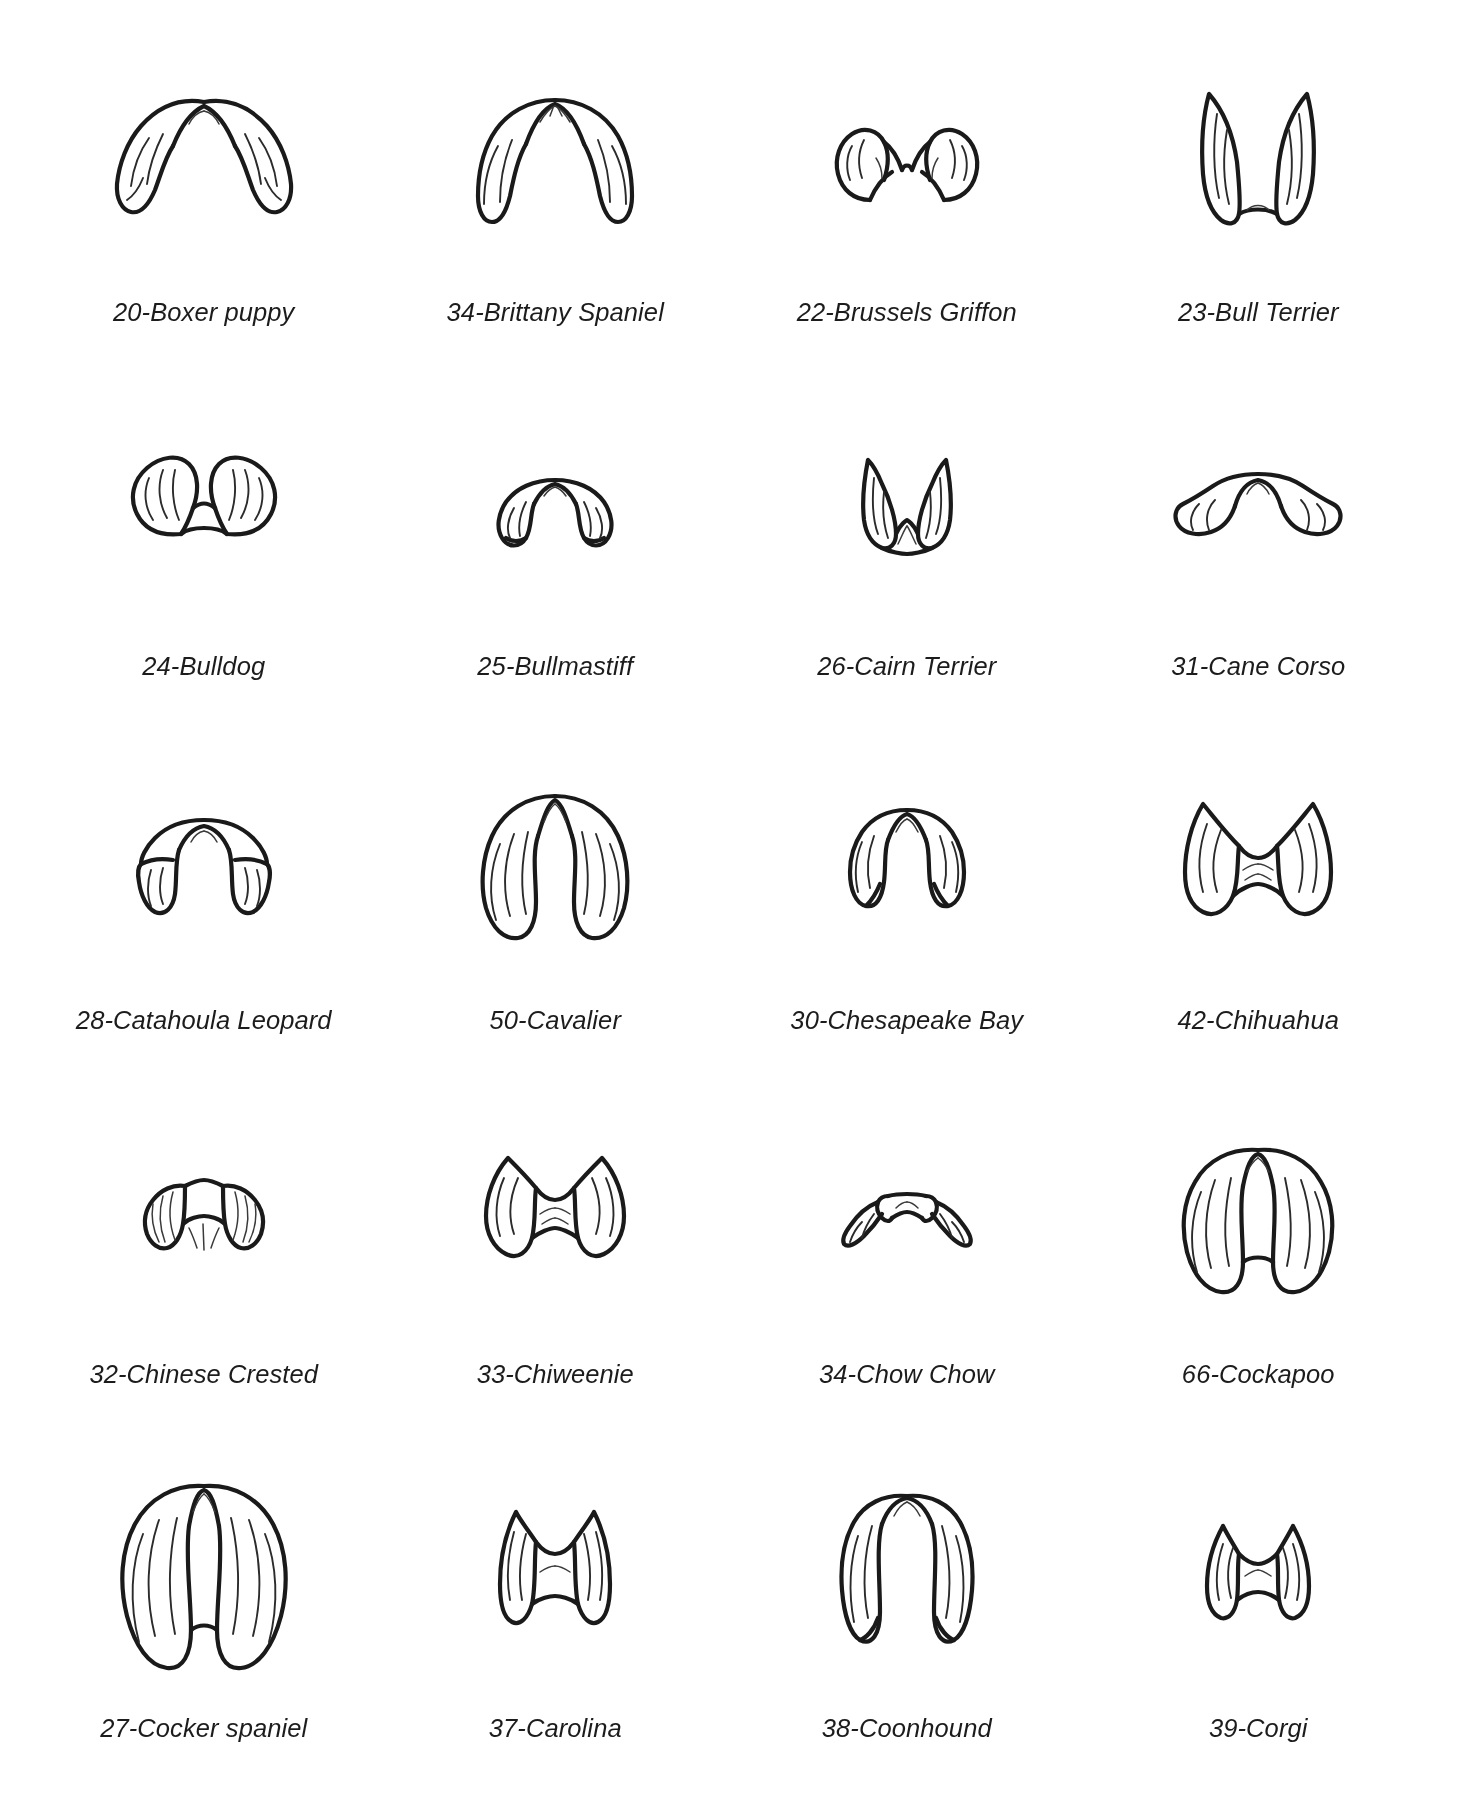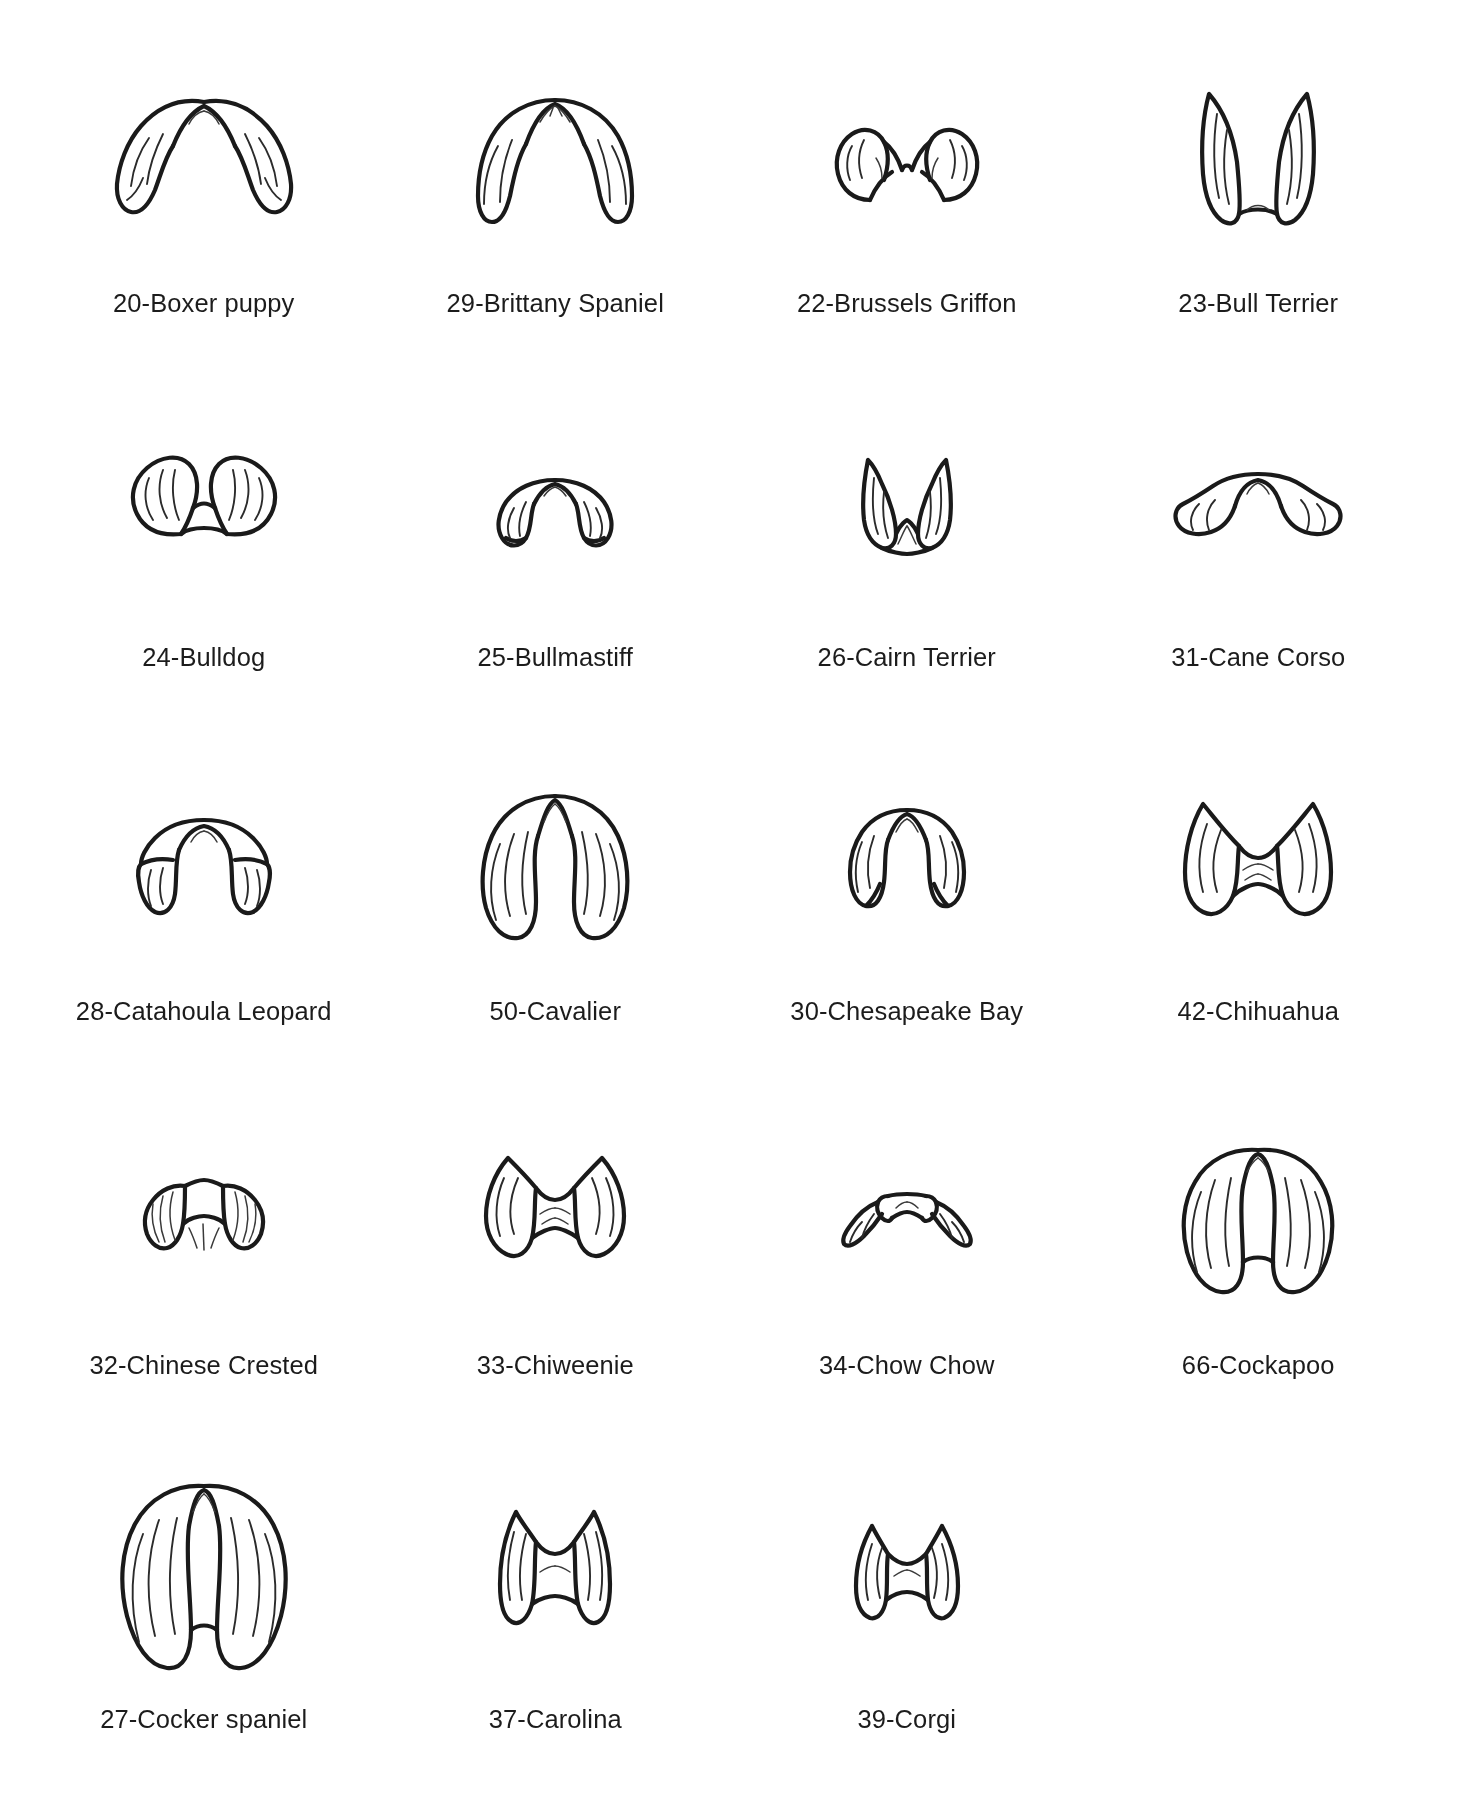--- a/index.html
+++ b/index.html
@@ -45,22 +45,23 @@
   }
   .art svg {
     display: block;
   }
   .caption {
     font-size: 25.5px;
     line-height: 1.2;
     text-align: left;
     color: #1c1c1c;
     letter-spacing: 0.1px;
-    margin-top: 7px;
+    margin-top: 16px;
     white-space: nowrap;
+    font-style: italic;
   }
   .s-main {
     fill: none;
     stroke: #1a1a1a;
     stroke-width: 4.2;
     stroke-linecap: round;
     stroke-linejoin: round;
   }
   .s-thin {
     fill: none;
@@ -110,21 +111,21 @@
           <path class="s-thin" d="M58 92 C48 110 44 130 44 150"></path>
           <path class="s-thin" d="M72 86 C64 106 60 128 60 148"></path>
           <path class="s-thin" d="M172 92 C182 110 186 130 186 150"></path>
           <path class="s-thin" d="M158 86 C166 106 170 128 170 148"></path>
           <path class="s-hair" d="M100 68 C106 58 110 54 115 52"></path>
           <path class="s-hair" d="M130 68 C124 58 120 54 115 52"></path>
           <path class="s-hair" d="M110 62 L113 54"></path>
           <path class="s-hair" d="M122 62 L118 54"></path>
         </svg>
       </div>
-      <div class="caption">29-Brittany Spaniel</div>
+      <div class="caption">34-Brittany Spaniel</div>
     </div>
 
     <div class="cell">
       <div class="art">
         <svg width="230" height="210" viewBox="0 0 230 210">
           <path class="s-main" d="M78 146 C62 146 50 136 46 120 C42 104 48 88 60 80 C72 72 86 76 92 88 C98 100 96 114 92 126"></path>
           <path class="s-main" d="M92 88 C100 94 106 104 110 116"></path>
           <path class="s-main" d="M78 146 C84 132 90 124 100 118"></path>
           <path class="s-main" d="M152 146 C168 146 180 136 184 120 C188 104 182 88 170 80 C158 72 144 76 138 88 C132 100 134 114 138 126"></path>
           <path class="s-main" d="M138 88 C130 94 124 104 120 116"></path>
@@ -418,20 +419,38 @@
           <path class="s-thin" d="M86 74 C80 96 78 118 82 140"></path>
           <path class="s-thin" d="M156 72 C162 94 164 118 160 140"></path>
           <path class="s-thin" d="M144 74 C150 96 152 118 148 140"></path>
           <path class="s-hair" d="M100 112 C106 108 112 106 115 106"></path>
           <path class="s-hair" d="M130 112 C124 108 118 106 115 106"></path>
         </svg>
       </div>
       <div class="caption">37-Carolina</div>
     </div>
 
+    <div class="cell">
+      <div class="art">
+        <svg width="230" height="230" viewBox="0 0 230 230">
+          <path class="s-main" d="M115 36 C92 34 72 44 62 62 C52 80 48 104 50 130 C52 154 58 174 68 180 C80 186 88 174 88 152 C88 122 84 84 90 64"></path>
+          <path class="s-main" d="M115 36 C138 34 158 44 168 62 C178 80 182 104 180 130 C178 154 172 174 162 180 C150 186 142 174 142 152 C142 122 146 84 140 64"></path>
+          <path class="s-main" d="M90 64 C96 48 104 40 115 38 C126 40 134 48 140 64"></path>
+          <path class="s-main" d="M68 180 C74 178 82 170 86 158"></path>
+          <path class="s-main" d="M162 180 C156 178 148 170 144 158"></path>
+          <path class="s-thin" d="M66 76 C58 100 56 132 62 162"></path>
+          <path class="s-thin" d="M80 66 C72 94 70 128 76 158"></path>
+          <path class="s-thin" d="M164 76 C172 100 174 132 168 162"></path>
+          <path class="s-thin" d="M150 66 C158 94 160 128 154 158"></path>
+          <path class="s-hair" d="M102 56 C106 48 110 44 115 42"></path>
+          <path class="s-hair" d="M128 56 C124 48 120 44 115 42"></path>
+        </svg>
+      </div>
+      <div class="caption">38-Coonhound</div>
+    </div>
 
     <div class="cell">
       <div class="art">
         <svg width="230" height="230" viewBox="0 0 230 230">
           <path class="s-main" d="M80 66 C70 84 64 106 64 126 C64 142 68 154 78 158 C86 160 92 152 94 140 C96 124 94 106 96 94 C90 84 84 74 80 66 Z"></path>
           <path class="s-main" d="M150 66 C160 84 166 106 166 126 C166 142 162 154 152 158 C144 160 138 152 136 140 C134 124 136 106 134 94 C140 84 146 74 150 66 Z"></path>
           <path class="s-main" d="M96 94 C102 100 108 104 115 104 C122 104 128 100 134 94"></path>
           <path class="s-main" d="M94 140 C102 134 110 132 115 132 C120 132 128 134 136 140"></path>
           <path class="s-thin" d="M80 84 C74 102 72 122 76 140"></path>
           <path class="s-thin" d="M90 88 C84 104 84 122 88 138"></path>

